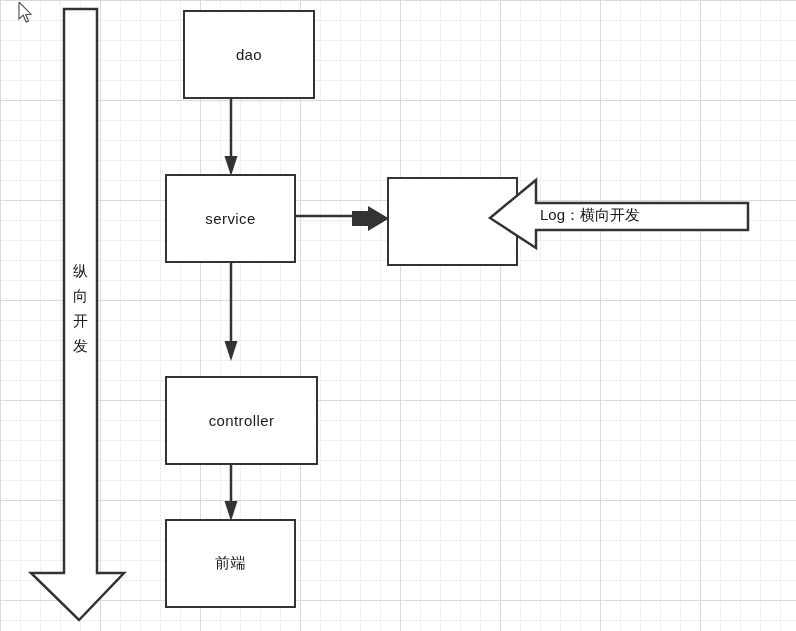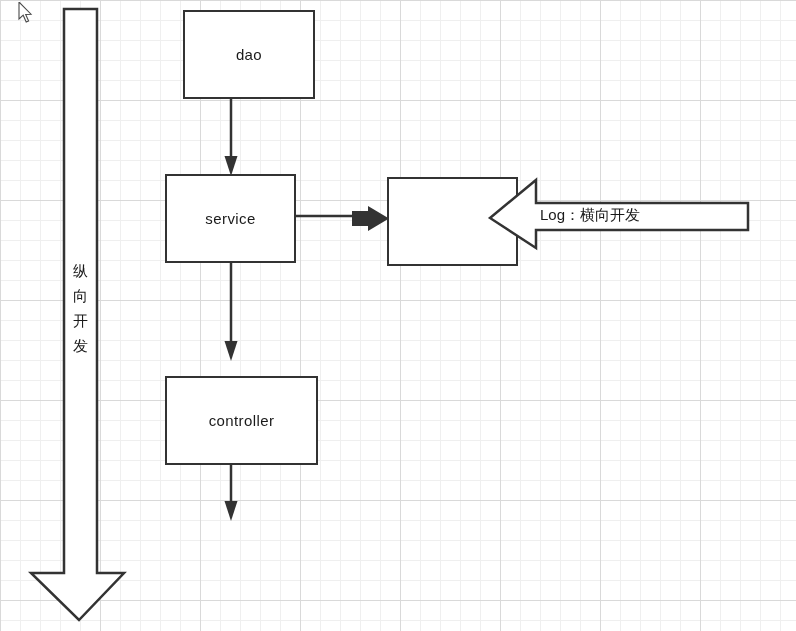--- a/index.html
+++ b/index.html
@@ -129,20 +129,23 @@
   </div>
 
   <div class="node-box" style="left:165px; top:174px; width:131px; height:89px;">
     <span class="node-label">service</span>
   </div>
 
   <div class="node-box" style="left:165px; top:359px; width:153px; height:89px;margin-top:17px;">
     <span class="node-label">controller</span>
   </div>
 
+  <div class="node-box" style="left:165px; top:519px; width:131px; height:89px;">
+    <span class="node-label">前端</span>
+  </div>
 
   <div class="node-box" style="left:387px; top:177px; width:131px; height:89px;">
     <span class="node-label"></span>
   </div>
 
   <svg class="svg-layer">
     <polygon points="490,218 536,180 536,203 748,203 748,230 536,230 536,248" fill="#ffffff" stroke="#333333" stroke-width="2.5" stroke-linejoin="miter"></polygon>
   </svg>
   <div class="log-label">Log：横向开发</div>
 

